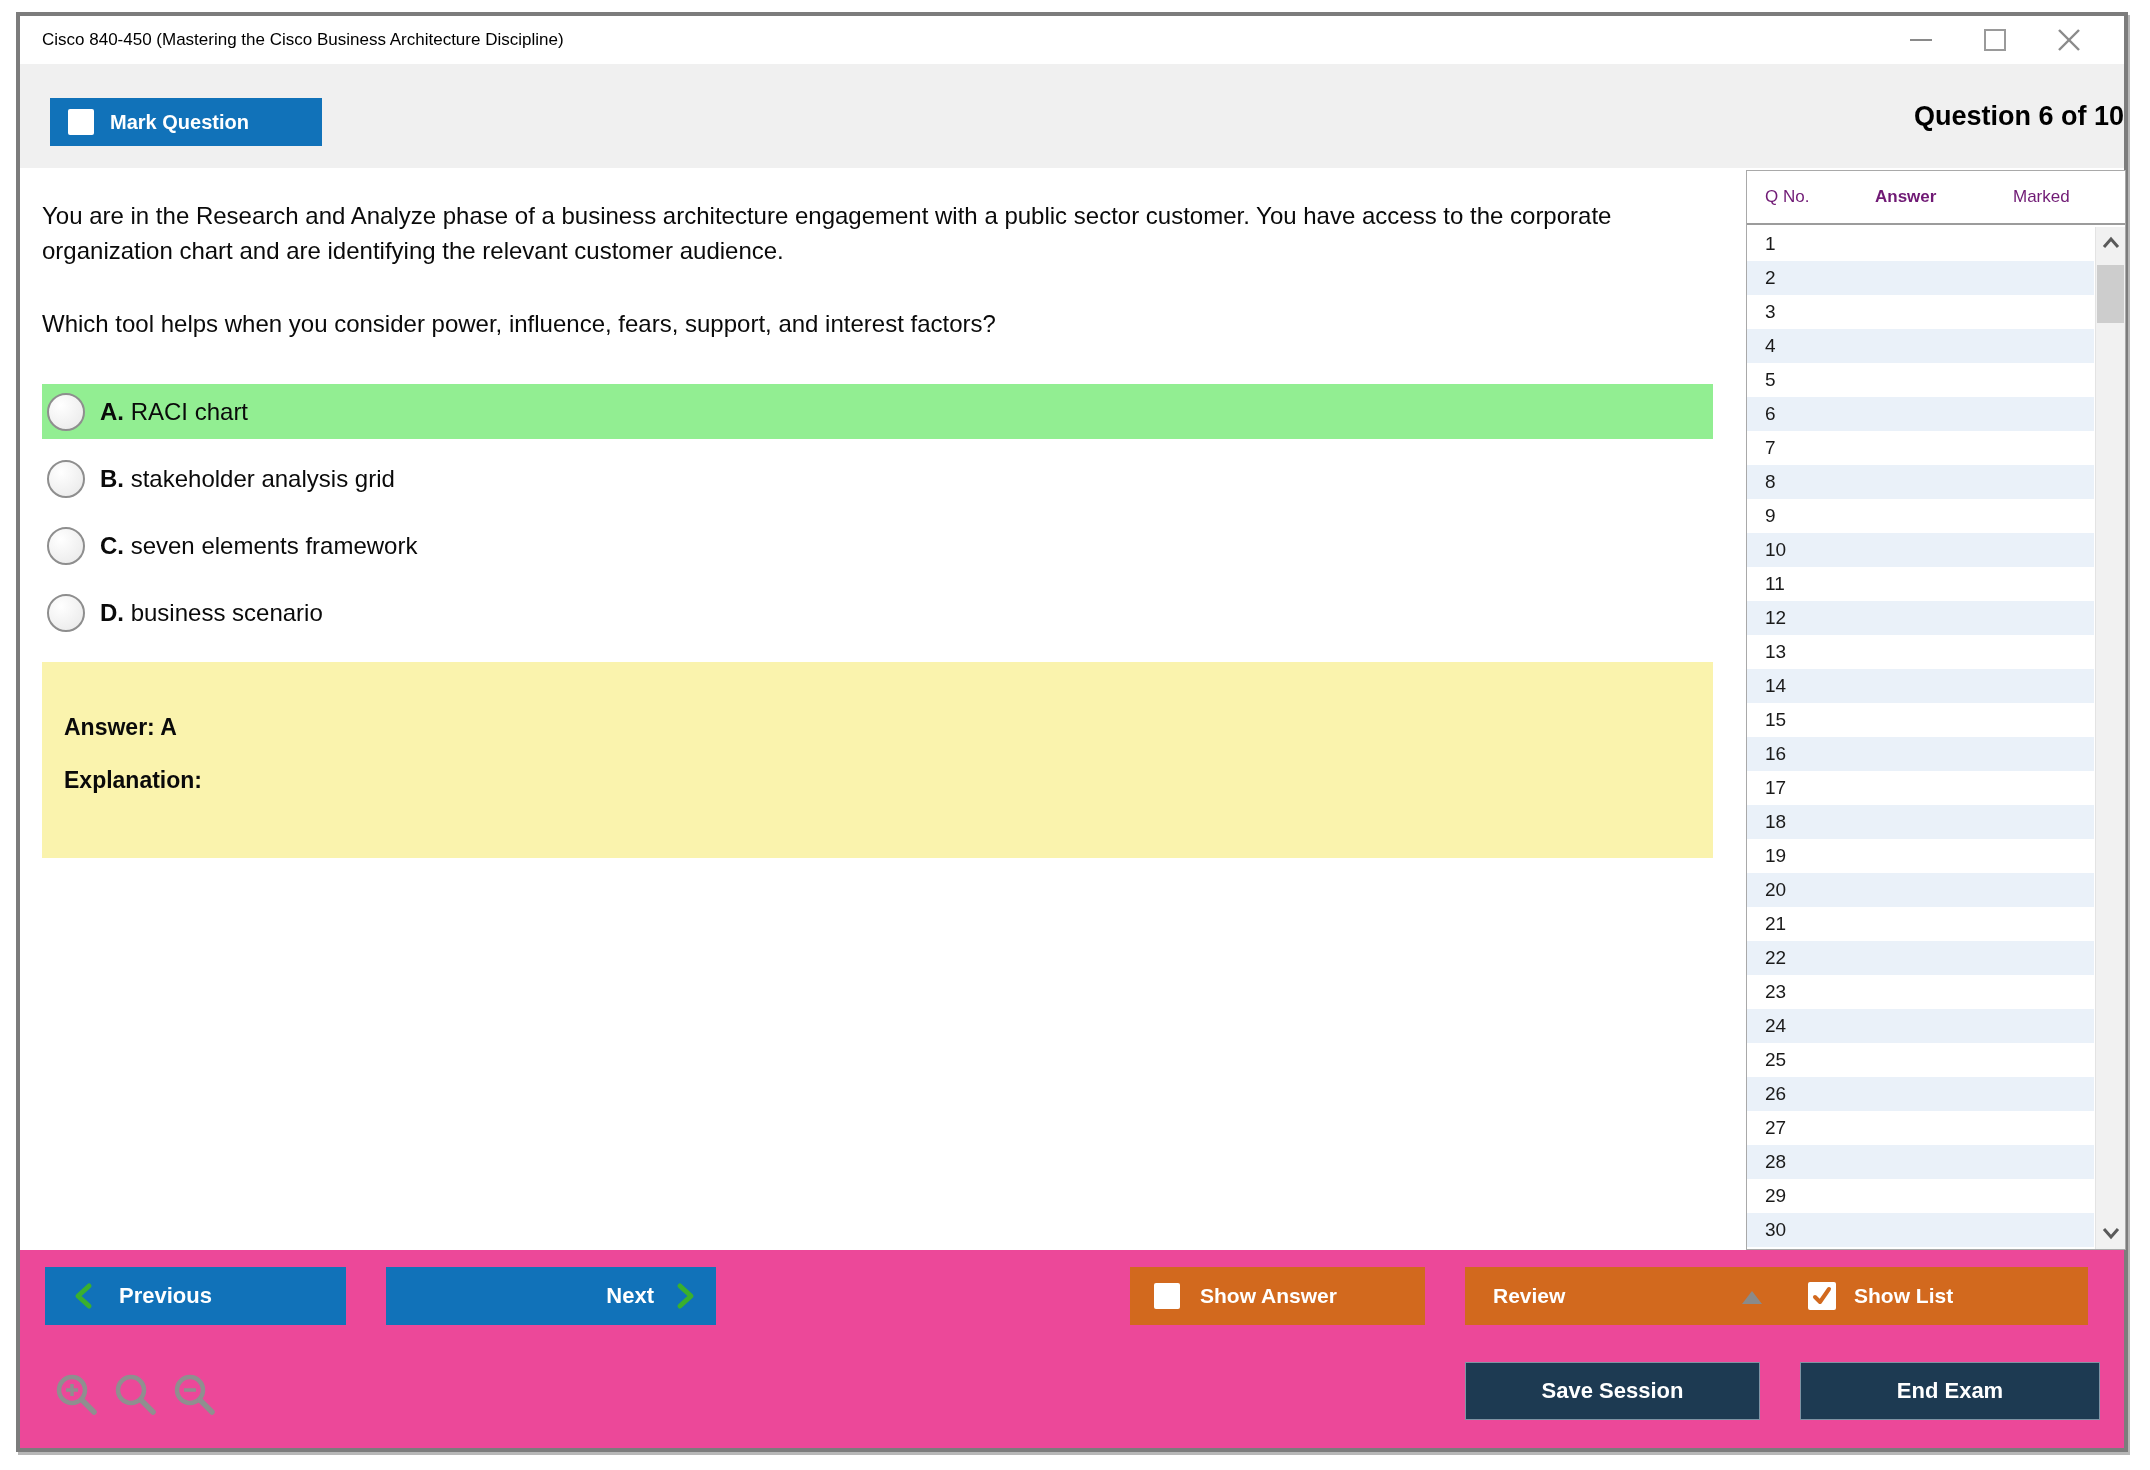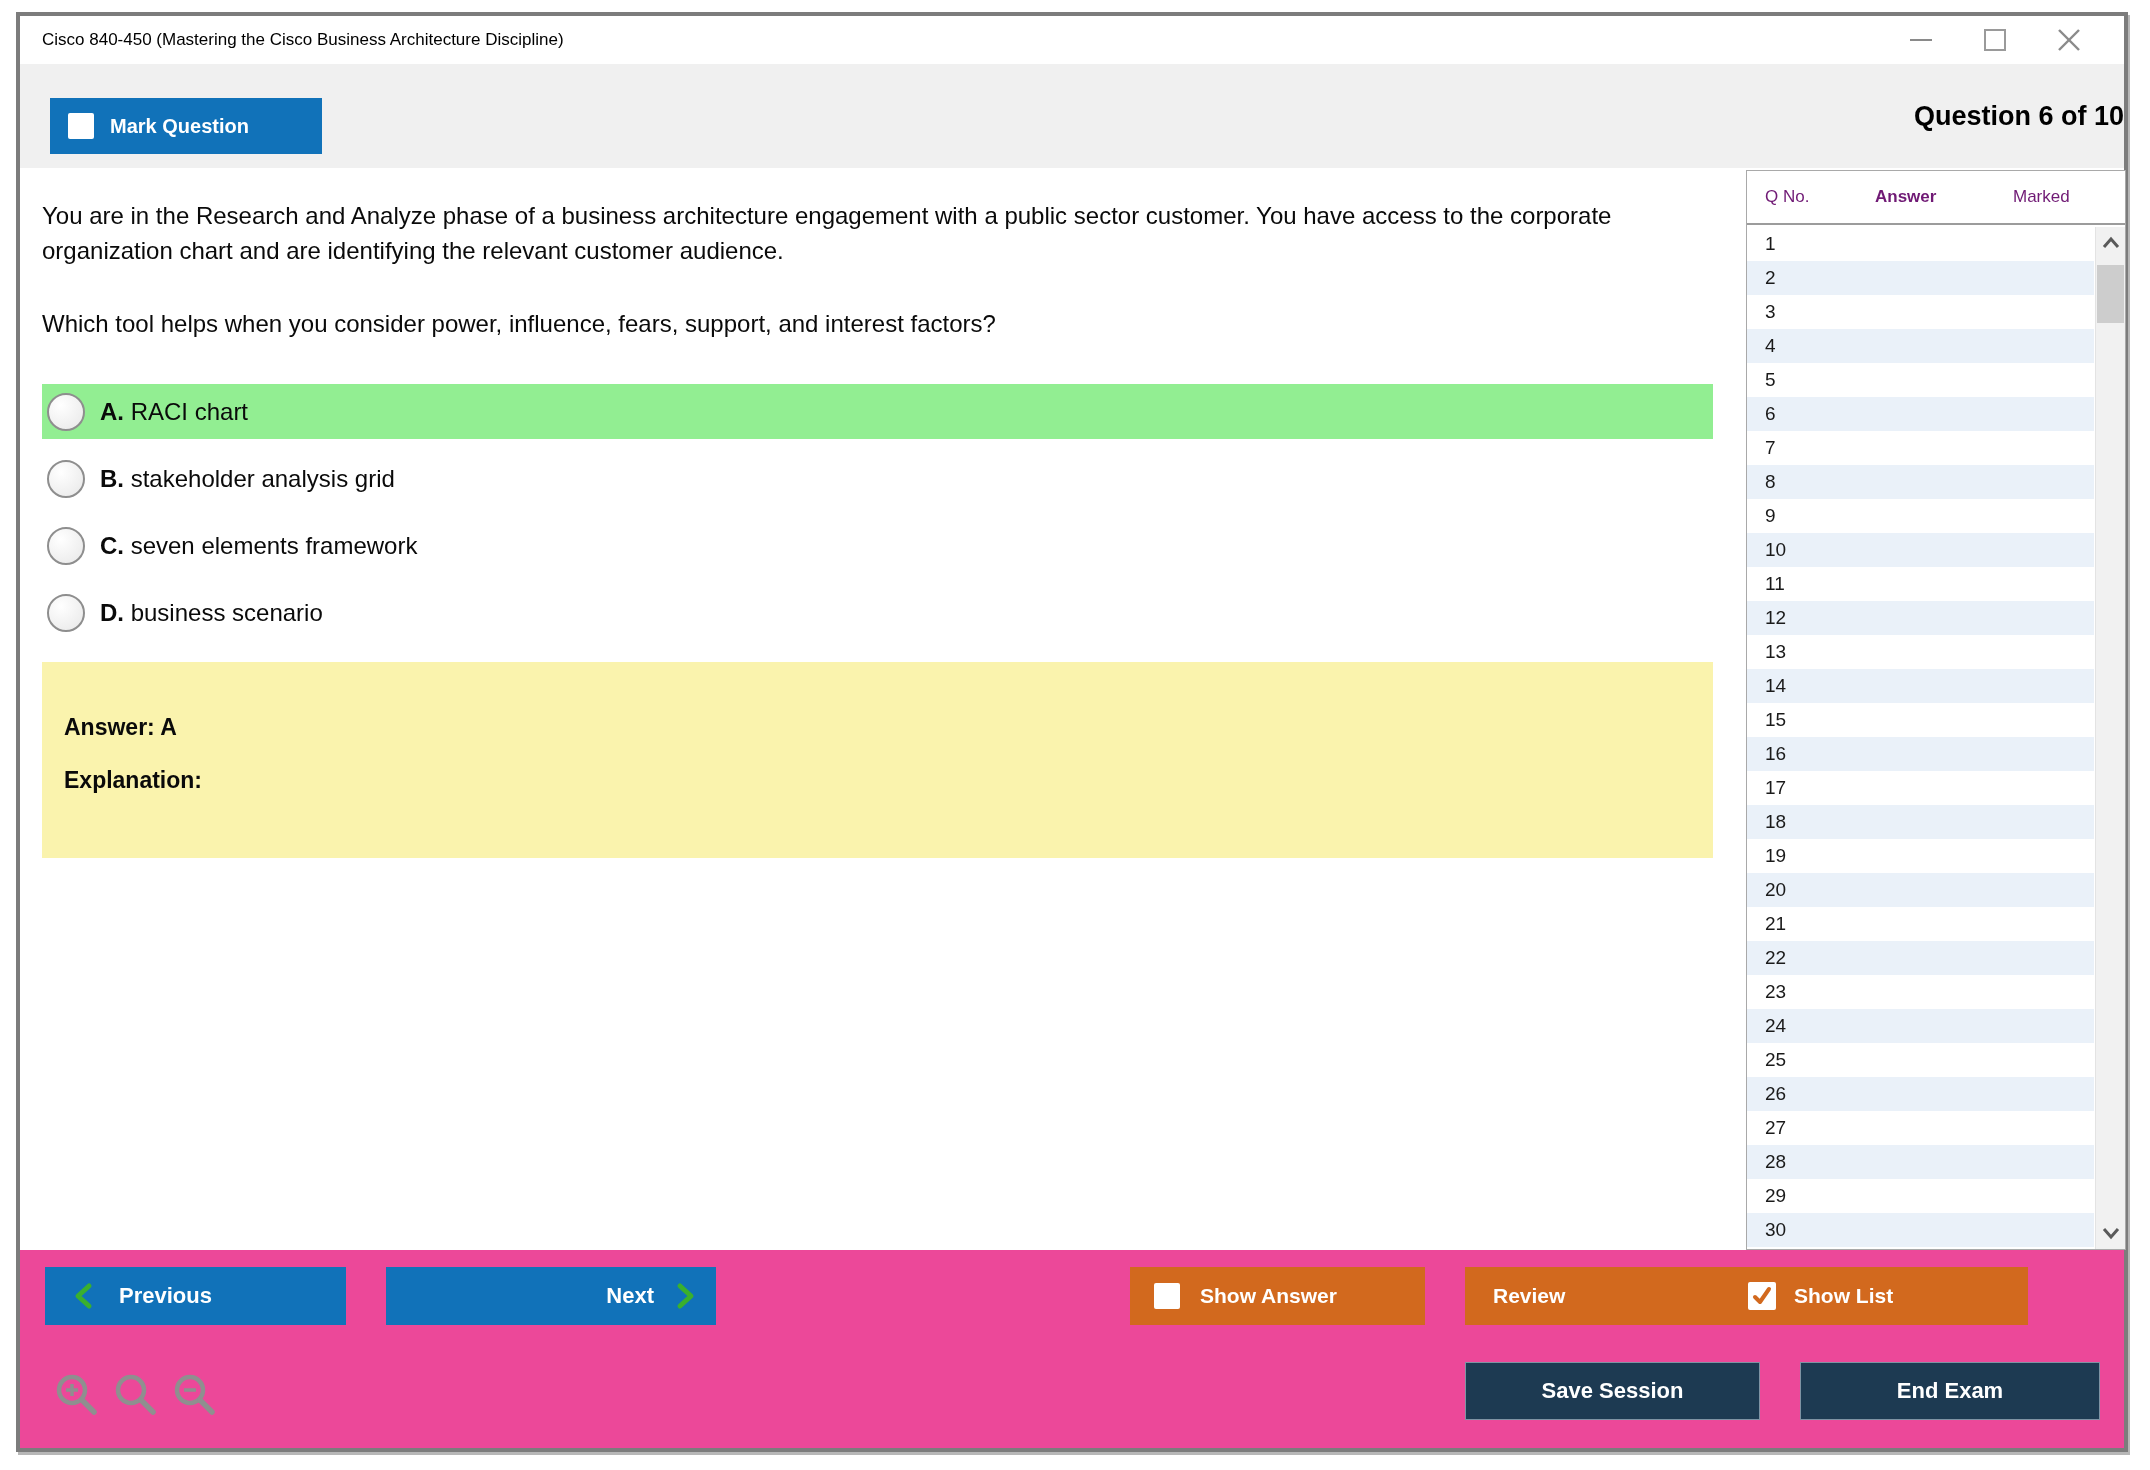--- a/index.html
+++ b/index.html
@@ -9,21 +9,21 @@
   
   .window{position:absolute;left:16px;top:12px;width:2104px;height:1432px;
           background:#ffffff;border:4px solid #7c7c7c;box-shadow:2px 3px 0 rgba(95,95,95,.45);}
   .titlebar{position:absolute;left:0;top:0;width:100%;height:48px;background:#ffffff;}
   .win-title{position:absolute;left:22px;top:0;line-height:48px;font-size:17px;color:#000;}
   .win-controls{position:absolute;right:18px;top:0;height:48px;display:flex;}
   .wc{width:74px;height:48px;display:flex;align-items:center;justify-content:center;}
 
   
   .headerbar{position:absolute;left:0;top:48px;width:100%;height:104px;background:#f0f0f0;}
-  .mark-btn{position:absolute;left:30px;top:34px;width:272px;height:56px;background:#1172b9;
+  .mark-btn{position:absolute;left:30px;top:34px;width:272px;height:48px;background:#1172b9;
             display:flex;align-items:center;padding-left:18px;box-sizing:border-box;cursor:default;}
   .cb{width:26px;height:26px;background:#ffffff;border-radius:2px;flex:0 0 auto;}
   .mark-btn .lbl{color:#ffffff;font-weight:bold;font-size:20px;margin-left:16px;}
   .counter{position:absolute;left:0;right:0;top:50%;transform:translateY(-50%);
            text-align:right;font-size:27px;font-weight:bold;color:#000;}
 
   
   .question{position:absolute;left:22px;top:182px;width:1585px;font-size:24px;color:#0a0a0a;}
   .question p{margin:0;line-height:35px;}
   .question p + p{margin-top:38px;}
@@ -70,21 +70,21 @@
   .btn-prev .blab{margin-left:26px;}
   .btn-next{left:366px;top:17px;width:330px;justify-content:flex-end;padding-right:20px;padding-left:26px;}
   .btn-next svg{margin-left:22px;}
   .btn-show-answer{left:1110px;top:17px;width:295px;padding-left:24px;}
   .btn-show-answer .blab{margin-left:20px;font-size:21px;}
   .btn-review{left:1445px;top:17px;width:323px;padding-left:28px;}
   .btn-review .blab{font-size:21px;}
   .caret-up{position:absolute;right:26px;top:24px;width:0;height:0;
             border-left:10px solid transparent;border-right:10px solid transparent;
             border-bottom:13px solid #8a8a8a;}
-  .btn-show-list{left:1708px;top:17px;width:300px;padding-left:20px;}
+  .btn-show-list{left:1768px;top:17px;width:300px;padding-left:20px;}
   .btn-show-list .blab{margin-left:18px;font-size:21px;}
   .cb-checked{width:28px;height:28px;background:#ffffff;border-radius:2px;flex:0 0 auto;
               display:flex;align-items:center;justify-content:center;}
   .btn-save{left:1445px;top:112px;width:295px;}
   .btn-end{left:1780px;top:112px;width:300px;}
   .zoom-tools{position:absolute;left:33px;top:121px;display:flex;gap:11px;}
   .ztool{width:48px;height:48px;display:flex;align-items:center;justify-content:center;}
 </style>
 </head>
 <body>

